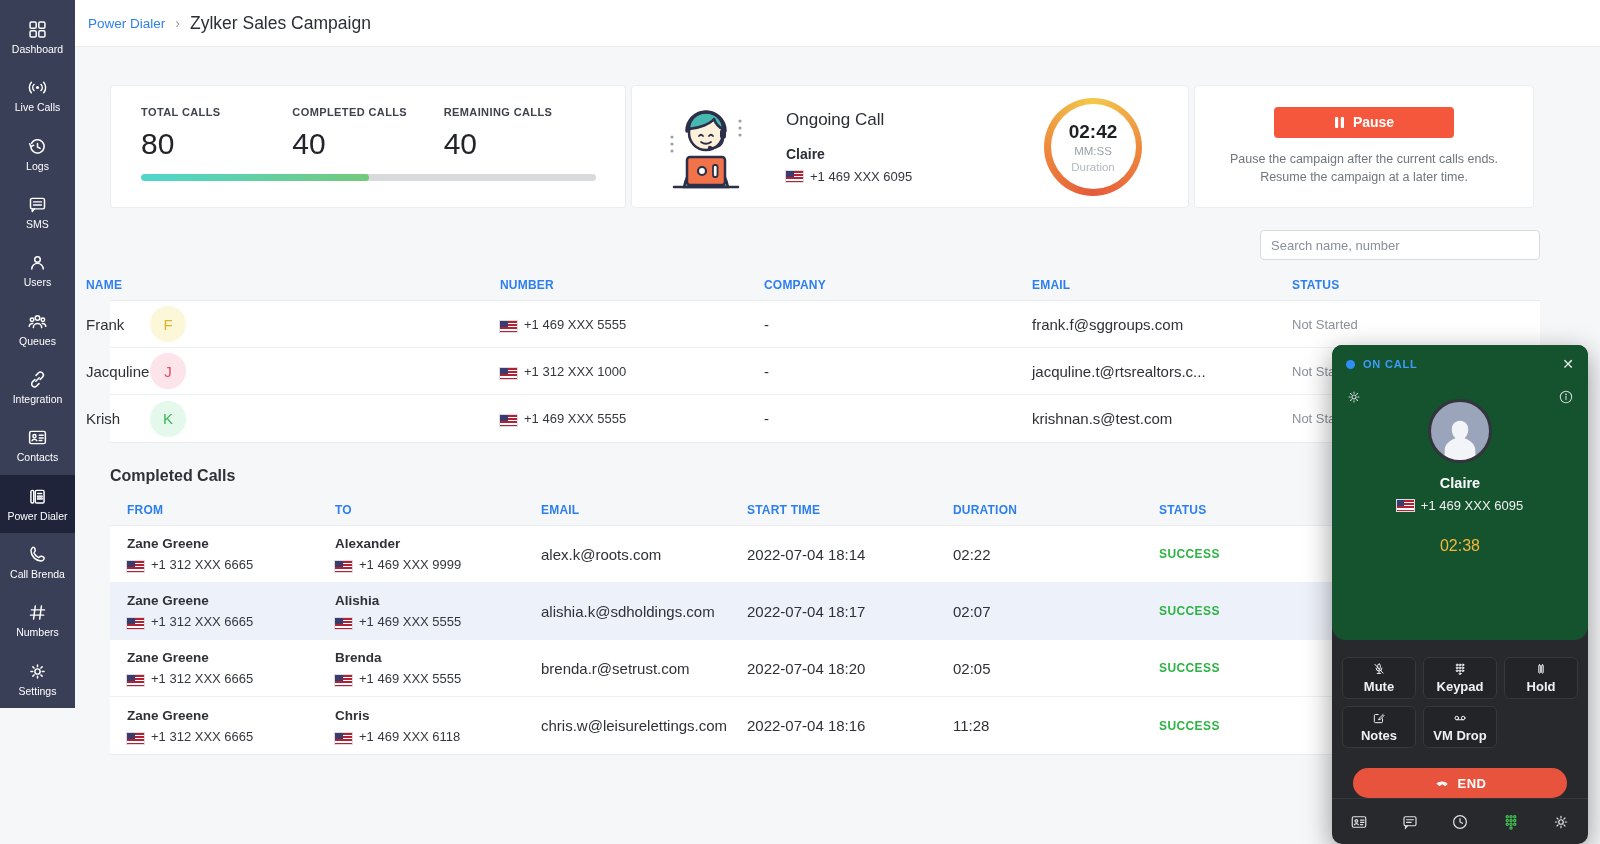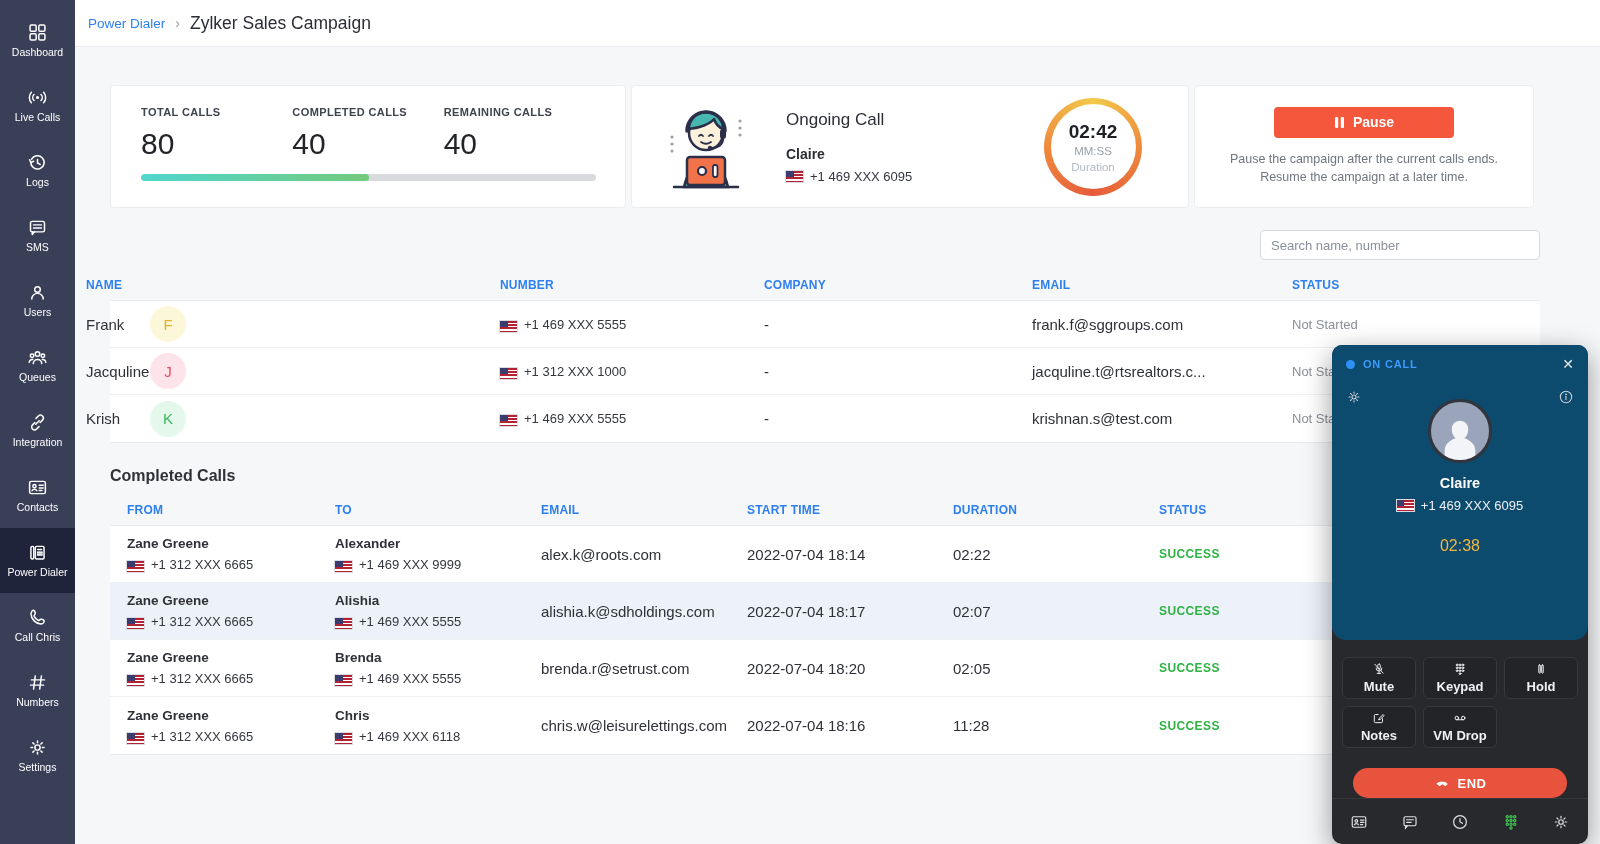--- a/index.html
+++ b/index.html
@@ -1,19 +1,19 @@
 <!DOCTYPE html>
 <html><head>
 <meta charset="utf-8">
 <style>
   * { margin:0; padding:0; box-sizing:border-box; }
   html,body { width:1600px; height:844px; overflow:hidden; font-family:"Liberation Sans","DejaVu Sans",sans-serif; background:#f6f7f9; }
 
   
-  .sidebar { position:fixed; left:0; top:0; width:75px; height:844px; background:#3a3f58; z-index:30; display:flex; flex-direction:column; padding-top:8px; }
+  .sidebar { position:fixed; left:0; top:0; width:75px; height:708px; background:#3a3f58; z-index:30; display:flex; flex-direction:column; padding-top:8px; }
   .side-item { height:65px; display:flex; flex-direction:column; align-items:center; justify-content:center; gap:4px; color:#fff; cursor:pointer; }
   .side-item .lbl { font-size:10.5px; color:#fff; text-align:center; line-height:1.1; }
   .side-item.active { background:#20243a; }
   .side-item svg { width:21px; height:21px; stroke:#fff; fill:none; stroke-width:1.7; stroke-linecap:round; stroke-linejoin:round; }
 
   
   .main { margin-left:75px; height:844px; }
   .topbar { height:47px; background:#fff; border-bottom:1px solid #ebecef; display:flex; align-items:center; padding-left:13px; }
   .crumb-link { color:#2d7ff0; font-size:13.5px; cursor:pointer; }
   .crumb-sep { color:#9aa0a8; margin:0 10px; font-size:14px; }
@@ -80,21 +80,21 @@
   .two-line .nm { font-size:13.5px; font-weight:700; color:#2f3137; }
   .two-line .num-cell { margin-top:6px; }
   .status-success { font-size:12px; font-weight:700; color:#2eb344; letter-spacing:.4px; }
 
   .flag { display:inline-block; width:17px; height:11px; margin-right:7px; flex:none; position:relative;
     background:repeating-linear-gradient(to bottom,#b22234 0 1.6px,#fff 1.6px 3.2px); outline:1px solid #d9dbe0; }
   .flag::after { content:""; position:absolute; left:0; top:0; width:7.5px; height:6px; background:#3c3b6e; }
 
   
   .call-widget { position:fixed; left:1332px; top:345px; width:256px; height:499px; background:#27292d; border-radius:10px; z-index:50; box-shadow:0 8px 28px rgba(0,0,0,.4); }
-  .wid-top { background:#0c4a6e; border-radius:10px 10px 14px 14px; height:295px; padding:12px 14px 0 14px; position:relative; }
+  .wid-top { background:#14532d; border-radius:10px 10px 14px 14px; height:295px; padding:12px 14px 0 14px; position:relative; }
   .wid-status-row { display:flex; align-items:center; }
   .status-dot { width:9px; height:9px; border-radius:50%; background:#2e8ff7; margin-right:8px; }
   .wid-status { font-size:11px; font-weight:700; color:#3d9bff; letter-spacing:.8px; }
   .wid-close { margin-left:auto; color:#e8e9eb; font-size:14px; cursor:pointer; line-height:1; }
   .wid-iconrow { display:flex; justify-content:space-between; margin-top:18px; }
   .wid-iconrow svg { width:16px; height:16px; stroke:#cfd2d6; fill:none; stroke-width:1.6; stroke-linecap:round; cursor:pointer; }
   .wid-avatar { width:64px; height:64px; border-radius:50%; background:#9aa4ba; border:3px solid #32353c; margin:-6px auto 0 auto; display:flex; align-items:flex-end; justify-content:center; overflow:hidden; }
   .wid-avatar svg { width:46px; height:46px; fill:#f2f4f8; }
   .wid-name { text-align:center; color:#fff; font-weight:700; font-size:14.5px; margin-top:12px; }
   .wid-number { display:flex; align-items:center; justify-content:center; color:#f0f1f3; font-size:13px; margin-top:7px; }
@@ -196,21 +196,21 @@
         <circle cx="12.6" cy="14.5" r=".5" fill="#fff"></circle>
         <circle cx="14.7" cy="14.5" r=".5" fill="#fff"></circle>
         <circle cx="16.8" cy="14.5" r=".5" fill="#fff"></circle>
       </svg>
     <span class="lbl">Power Dialer</span>
   </div>
   <div class="side-item">
     <svg viewBox="0 0 24 24">
         <path d="M7 3.8c1 0 2.1 1.5 2.4 3 .2 1-.2 1.7-.9 2.3-.5.4-.6.9-.3 1.5a11.7 11.7 0 0 0 4.6 4.6c.6.3 1.1.2 1.5-.3.6-.7 1.3-1.1 2.3-.9 1.5.3 3 1.4 3 2.4 0 1.6-2 3-3.8 3C10.3 19.4 4.6 13.7 4.6 8c0-1.8 1.3-4.2 2.4-4.2z"></path>
       </svg>
-    <span class="lbl">Call Chris</span>
+    <span class="lbl">Call Brenda</span>
   </div>
   <div class="side-item">
     <svg viewBox="0 0 24 24" stroke-width="2">
         <path d="M9.5 4.5l-2 15M16.5 4.5l-2 15M5 9h15M4 15h15"></path>
       </svg>
     <span class="lbl">Numbers</span>
   </div>
   <div class="side-item">
     <svg viewBox="0 0 24 24">
         <circle cx="12" cy="12" r="3"></circle>

